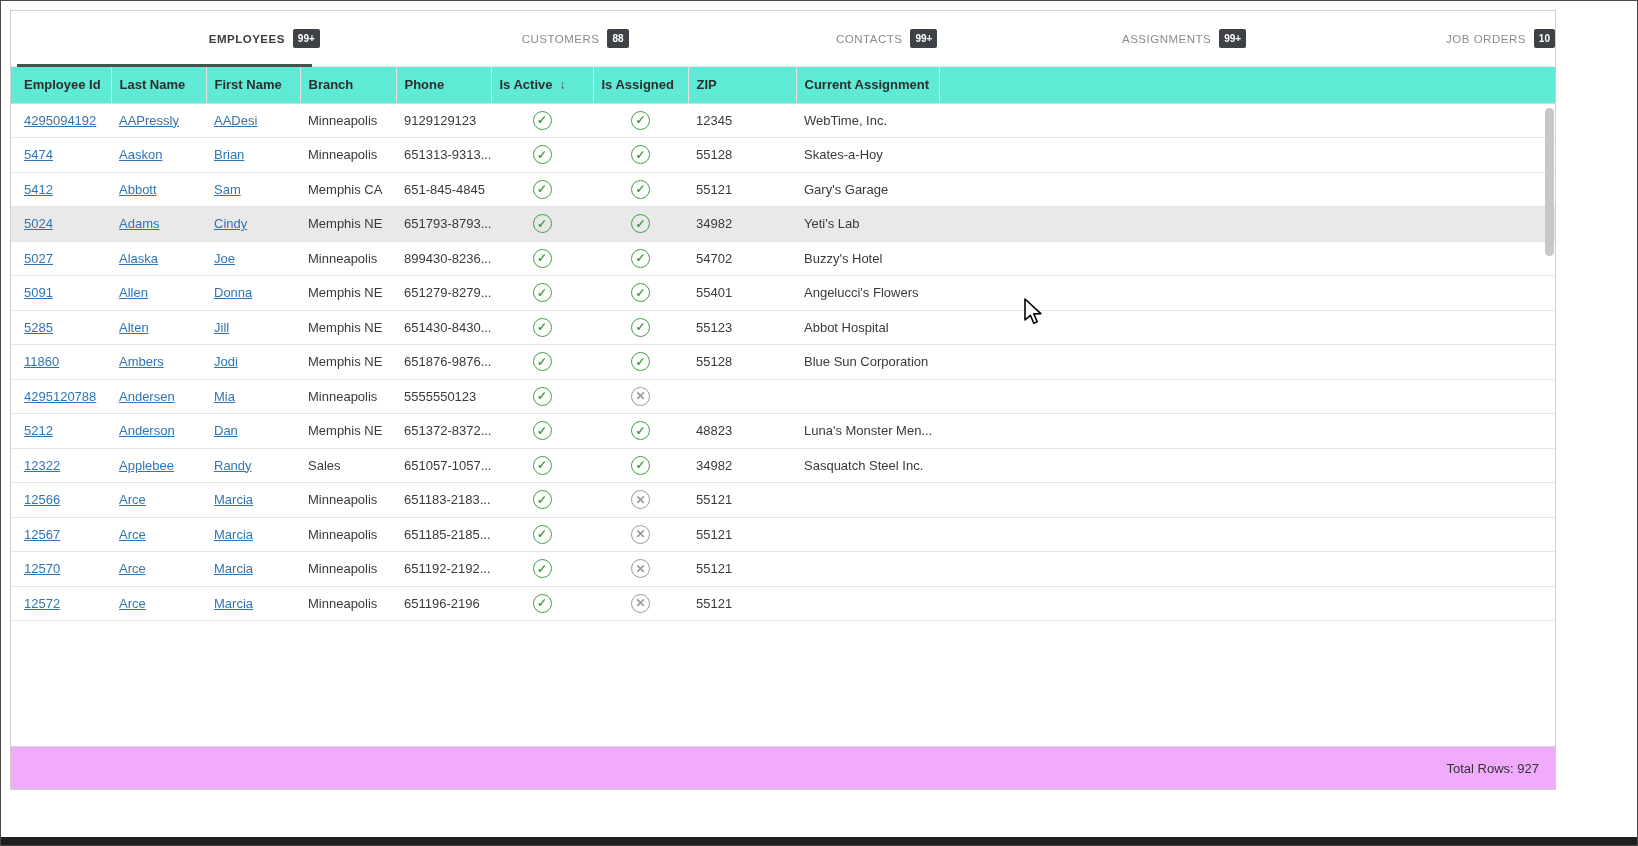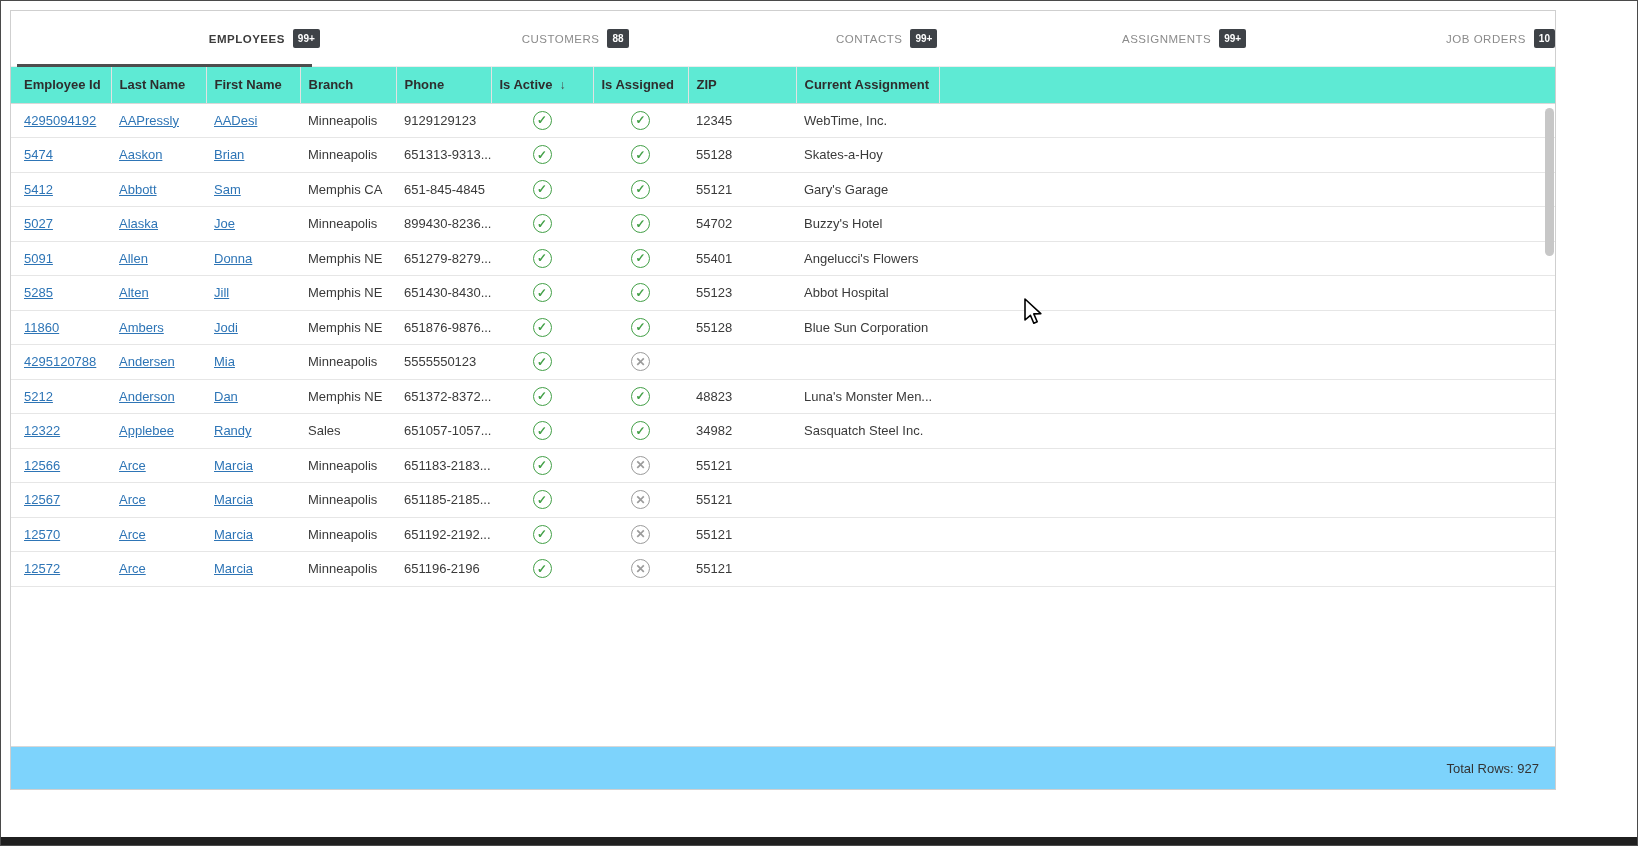--- a/index.html
+++ b/index.html
@@ -61,21 +61,21 @@
   .ic.x     { border:1.6px solid #9b9b9b; color:#9b9b9b; }
 
   
   .vscroll { position:absolute; top:38px; right:1px; width:9px; height:640px; }
   .vscroll .thumb { position:absolute; top:3px; left:0; width:9px; height:148px; background:#c7c7c7; border-radius:5px; }
 
   
   .footer {
     position:absolute; left:0; right:0; bottom:0; height:43px;
     border-top:1px solid #d8d8d8; display:flex; align-items:center; justify-content:flex-end;
-    padding-right:16px; font-size:13px; color:#333; background:#7dd3fc;
+    padding-right:16px; font-size:13px; color:#333; background:#f0abfc;
   }
 
   .cursor { position:absolute; left:1023px; top:298px; z-index:70; }
 </style>
 </head>
 <body>
 
 <div class="card">
   <div class="tabs">
       <div class="tab active">
@@ -158,20 +158,32 @@
             <td><a class="cell-link">Abbott</a></td>
             <td><a class="cell-link">Sam</a></td>
             <td>Memphis CA</td>
             <td>651-845-4845</td>
             <td class="icon-cell"><span class="ic check">✓</span></td>
             <td class="icon-cell"><span class="ic check">✓</span></td>
             <td>55121</td>
             <td>Gary's Garage</td>
             <td></td>
           </tr>
+          <tr class="highlight">
+            <td><a class="cell-link">5024</a></td>
+            <td><a class="cell-link">Adams</a></td>
+            <td><a class="cell-link">Cindy</a></td>
+            <td>Memphis NE</td>
+            <td>651793-8793...</td>
+            <td class="icon-cell"><span class="ic check">✓</span></td>
+            <td class="icon-cell"><span class="ic check">✓</span></td>
+            <td>34982</td>
+            <td>Yeti's Lab</td>
+            <td></td>
+          </tr>
           <tr>
             <td><a class="cell-link">5027</a></td>
             <td><a class="cell-link">Alaska</a></td>
             <td><a class="cell-link">Joe</a></td>
             <td>Minneapolis</td>
             <td>899430-8236...</td>
             <td class="icon-cell"><span class="ic check">✓</span></td>
             <td class="icon-cell"><span class="ic check">✓</span></td>
             <td>54702</td>
             <td>Buzzy's Hotel</td>

